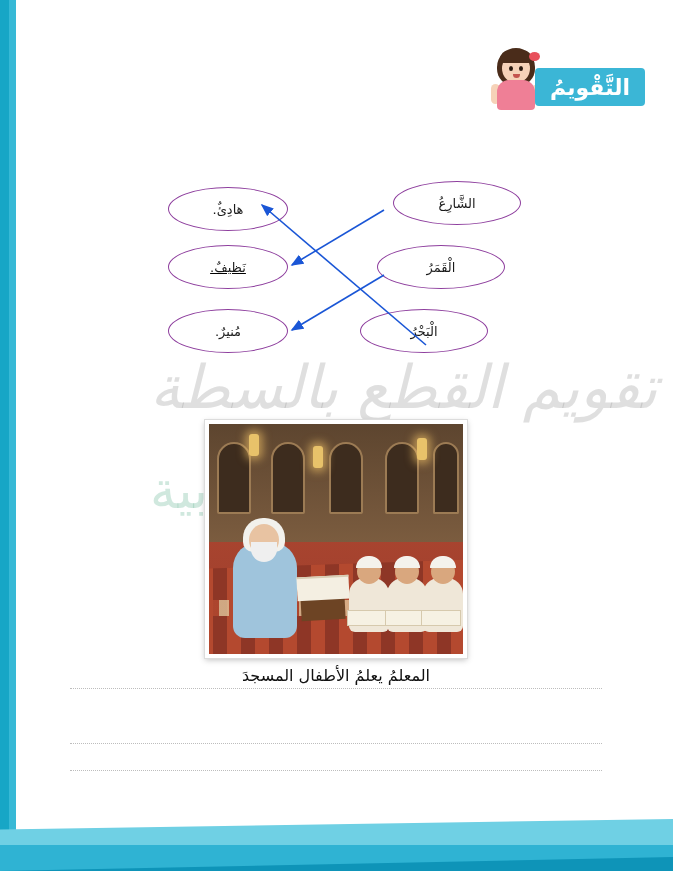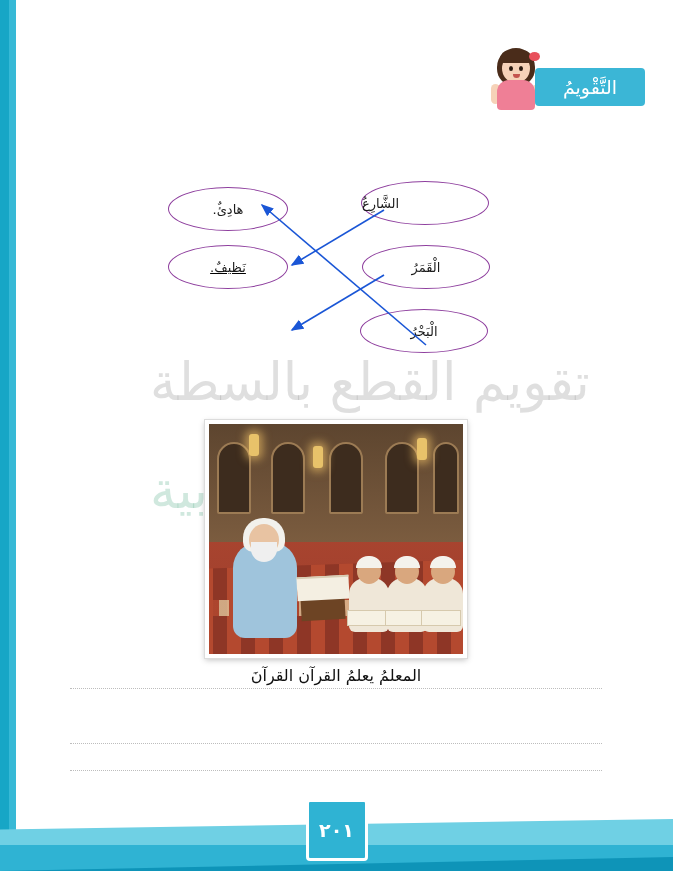--- a/index.html
+++ b/index.html
@@ -35,22 +35,22 @@
     right: 28px; top: 68px;
     width: 110px; height: 38px;
     background: #3bb6d6;
     border-radius: 4px 4px 4px 4px;
     display: flex;
     align-items: center;
     justify-content: center;
   }
   .header-badge .label {
     color: #ffffff;
-    font-size: 19px;
-    font-weight: normal;
+    font-size: 22px;
+    font-weight: bold;
     direction: rtl;
     font-family: "DejaVu Sans", sans-serif;
     letter-spacing: 0px;
   }
   
   .avatar {
     position: absolute;
     right: 130px; top: 46px;
     width: 54px; height: 66px;
   }
@@ -122,22 +122,22 @@
     direction: rtl;
   }
   .oval span {
     font-size: 13px;
     color: #1a1a1a;
     font-family: "DejaVu Sans", sans-serif;
   }
   .col-right { width: 128px; height: 44px; }
   .col-left  { width: 120px; height: 44px; }
 
-  #oval-r1 { right: 184px; top: 181px; justify-content: flex-end; }
-  #oval-r2 { right: 183px; top: 245px; }
+  #oval-r1 { right: 152px; top: 181px; }
+  #oval-r2 { right: 168px; top: 245px; }
   #oval-r3 { right: 185px; top: 309px; }
   #oval-l1 { left: 168px; top: 187px; }
   #oval-l2 { left: 168px; top: 245px; text-decoration: underline; }
   #oval-l3 { left: 168px; top: 309px; }
 
   .lines-svg {
     position: absolute;
     left: 0; top: 0;
     width: 673px; height: 871px;
     pointer-events: none;
@@ -145,25 +145,26 @@
 
   
   .watermark {
     position: absolute;
     left: 0; top: 0; width: 673px; height: 871px;
     pointer-events: none;
   }
   .wm-line1 {
     position: absolute;
     left: 150px; top: 352px;
-    font-size: 52px;
+    font-size: 60px;
     color: rgba(150,150,150,0.30);
     direction: rtl;
     font-family: "DejaVu Sans", sans-serif;
     white-space: nowrap;
+    font-style: italic;
   }
   .wm-line2 {
     position: absolute;
     left: 150px; top: 460px;
     font-size: 52px;
     color: rgba(120,190,160,0.35);
     direction: rtl;
     font-family: "DejaVu Sans", sans-serif;
     white-space: nowrap;
   }
@@ -383,20 +384,23 @@
   </div>
   <div class="oval col-right" id="oval-r3">
     <span>الْبَحْرُ</span>
   </div>
 
   <div class="oval col-left" id="oval-l1">
     <span>هادِئٌ.</span>
   </div>
   <div class="oval col-left" id="oval-l2">
     <span>نَظيفٌ.</span>
+  </div>
+  <div class="oval col-left" id="oval-l3">
+    <span>مُنيرٌ.</span>
   </div>
 
   <svg class="lines-svg" viewBox="0 0 673 871">
     <defs>
       <marker id="arrow" markerWidth="9" markerHeight="9" refX="7" refY="3.2" orient="auto">
         <path d="M0,0 L8,3.2 L0,6.4 z" fill="#1a56d6"></path>
       </marker>
     </defs>
 
     <line x1="384" y1="210" x2="292" y2="265" stroke="#1a56d6" stroke-width="1.6" marker-end="url(#arrow)"></line>
@@ -443,26 +447,23 @@
       </div>
       <div class="child" id="child3">
         <div class="c-body"></div>
         <div class="c-head"></div>
         <div class="c-cap"></div>
         <div class="c-book"></div>
       </div>
     </div>
   </div>
 
-  <div class="ans" id="ans1">المعلمُ يعلمُ القرآن القرآنَ</div>
+  <div class="ans" id="ans1">المعلمُ يعلمُ الأطفال المسجدَ</div>
   <div class="ans" id="ans3"></div>
   <div class="ans" id="ans4"></div>
 
   <div class="footer">
     <div class="f-band1"></div>
     <div class="f-band2"></div>
     <div class="f-band3"></div>
-    <div class="page-num-box">
-      <span>٢٠١</span>
-    </div>
   </div>
 
 </div>
 
 </body></html>

